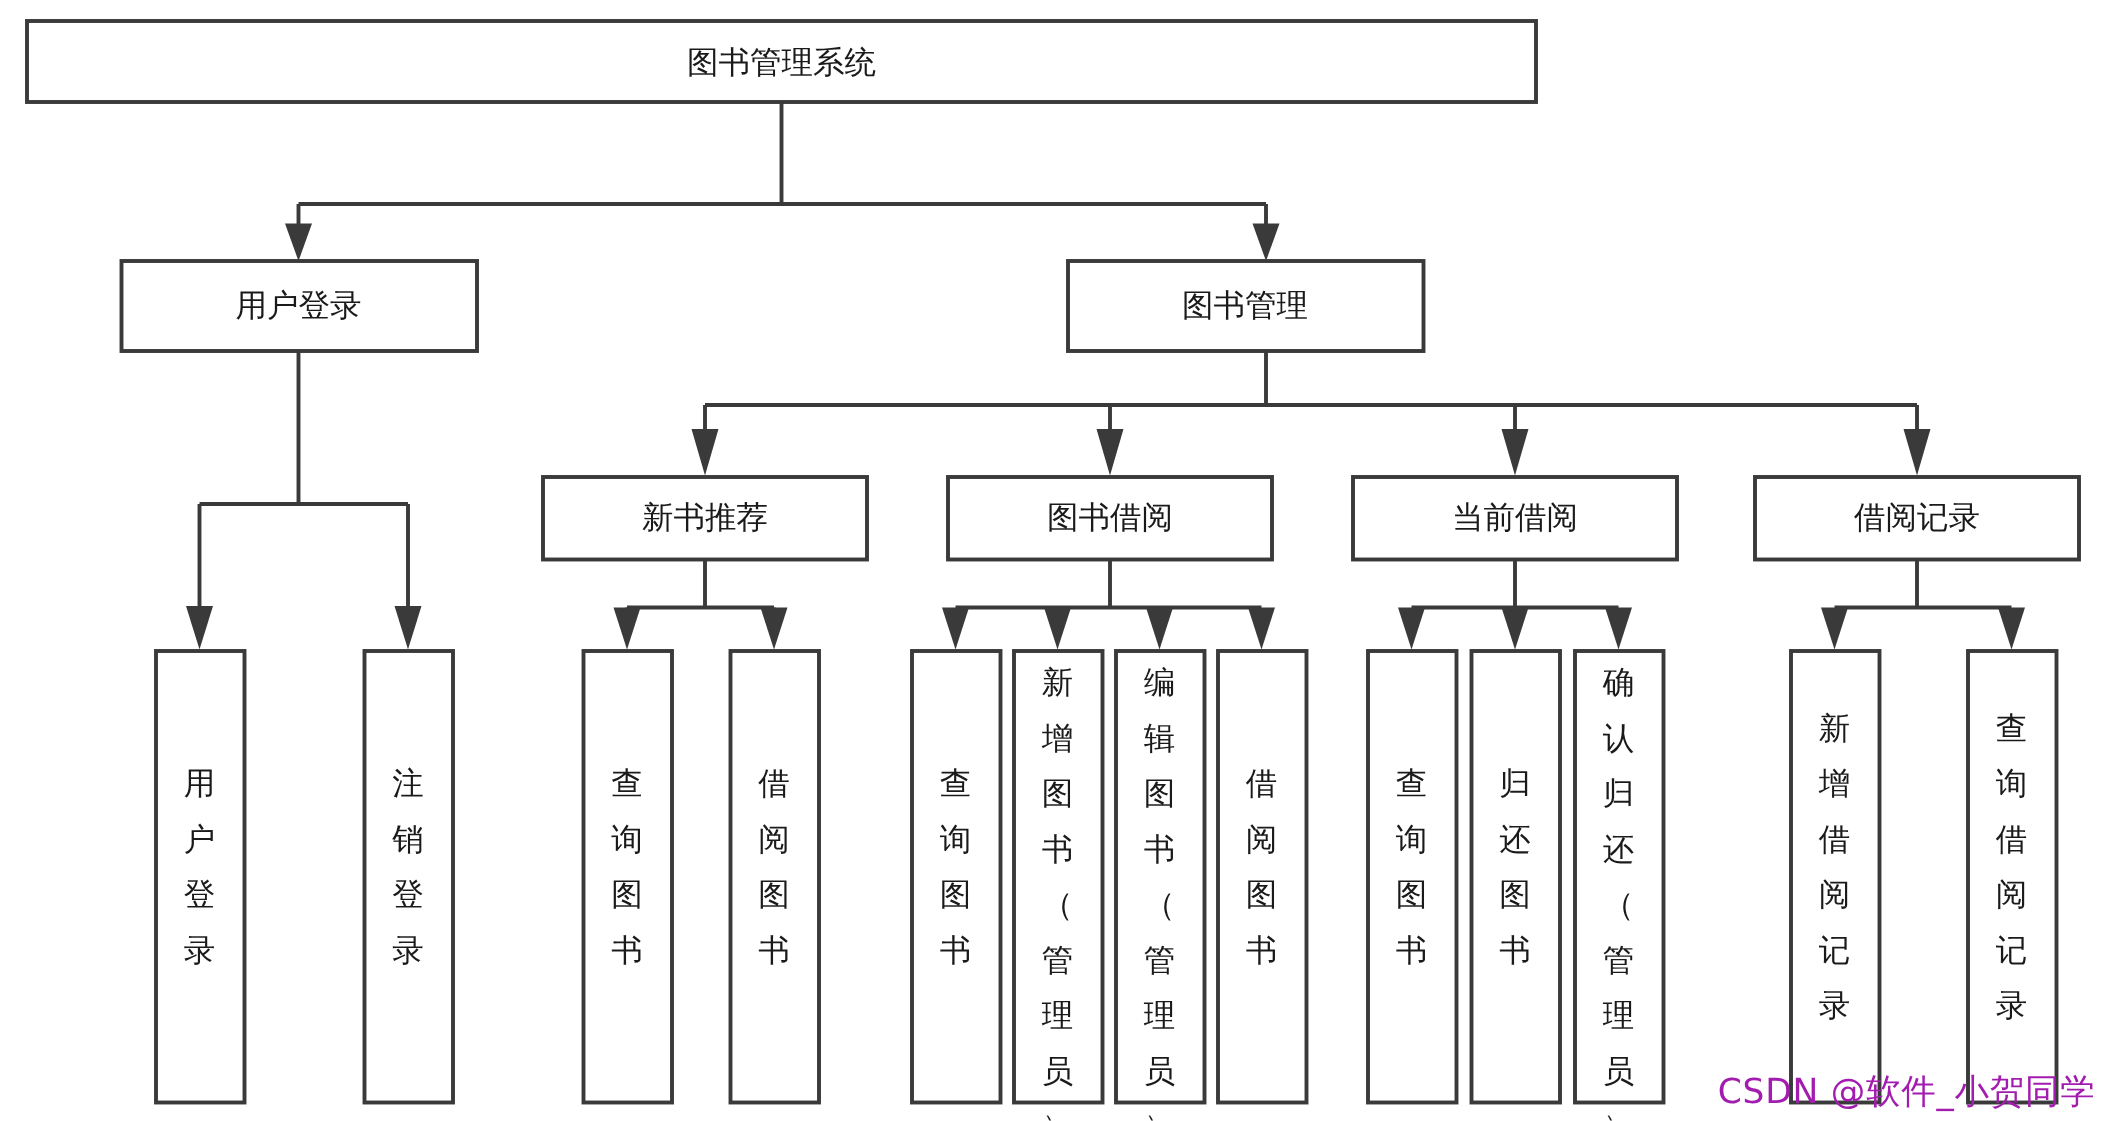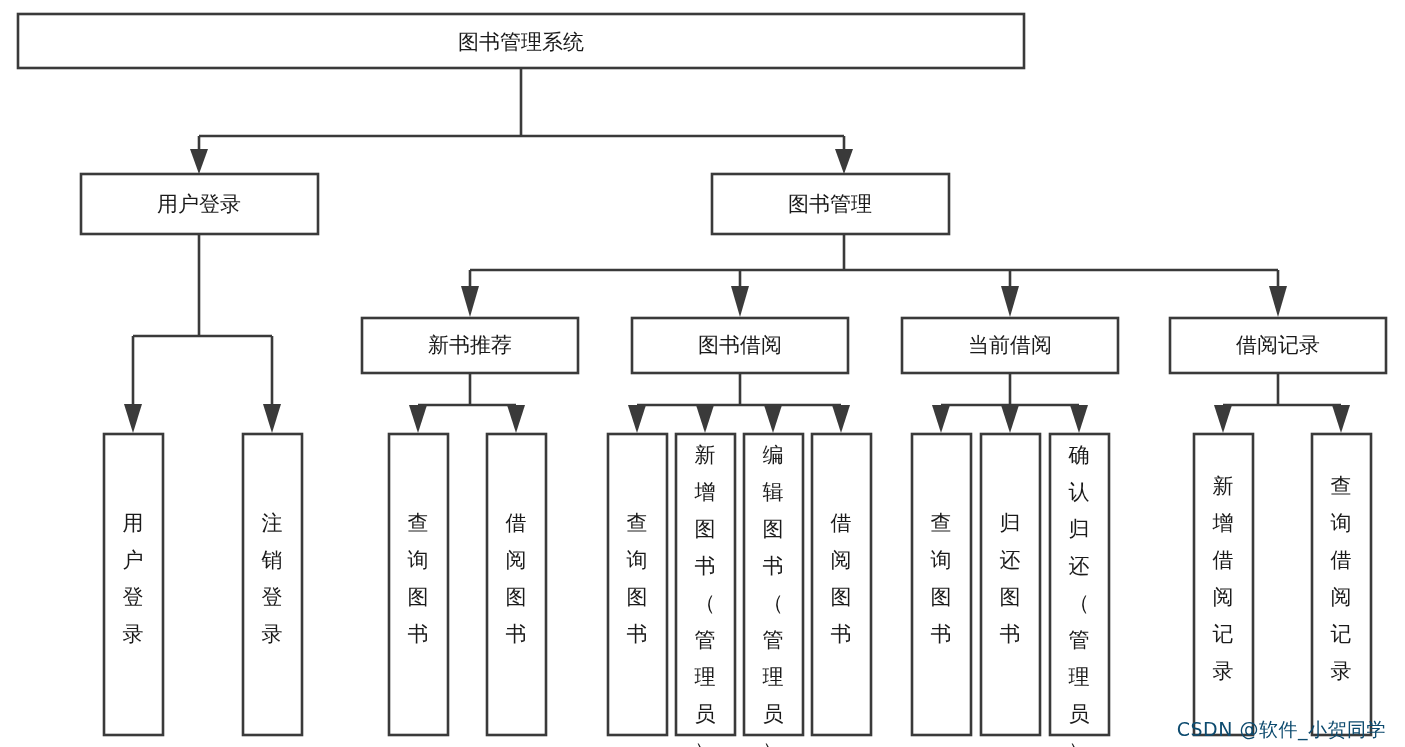--- a/index.html
+++ b/index.html
@@ -54,25 +54,25 @@
     stroke-width: 2.6;
     fill: none;
     stroke-linecap: butt;
   }
   .arrow-head {
     fill: #3a3a3a;
     stroke: none;
   }
   .watermark {
     position: absolute;
-    right: 19px;
+    right: 8px;
     bottom: 4px;
     font-family: "DejaVu Sans", "Liberation Sans", sans-serif;
-    font-size: 19px;
-    color: #0c4a6e;
+    font-size: 23px;
+    color: #a21caf;
     letter-spacing: 0.5px;
     user-select: none;
     white-space: nowrap;
   }
 </style>
 </head>
 <body>
 
 <div id="diagram-root">
 

